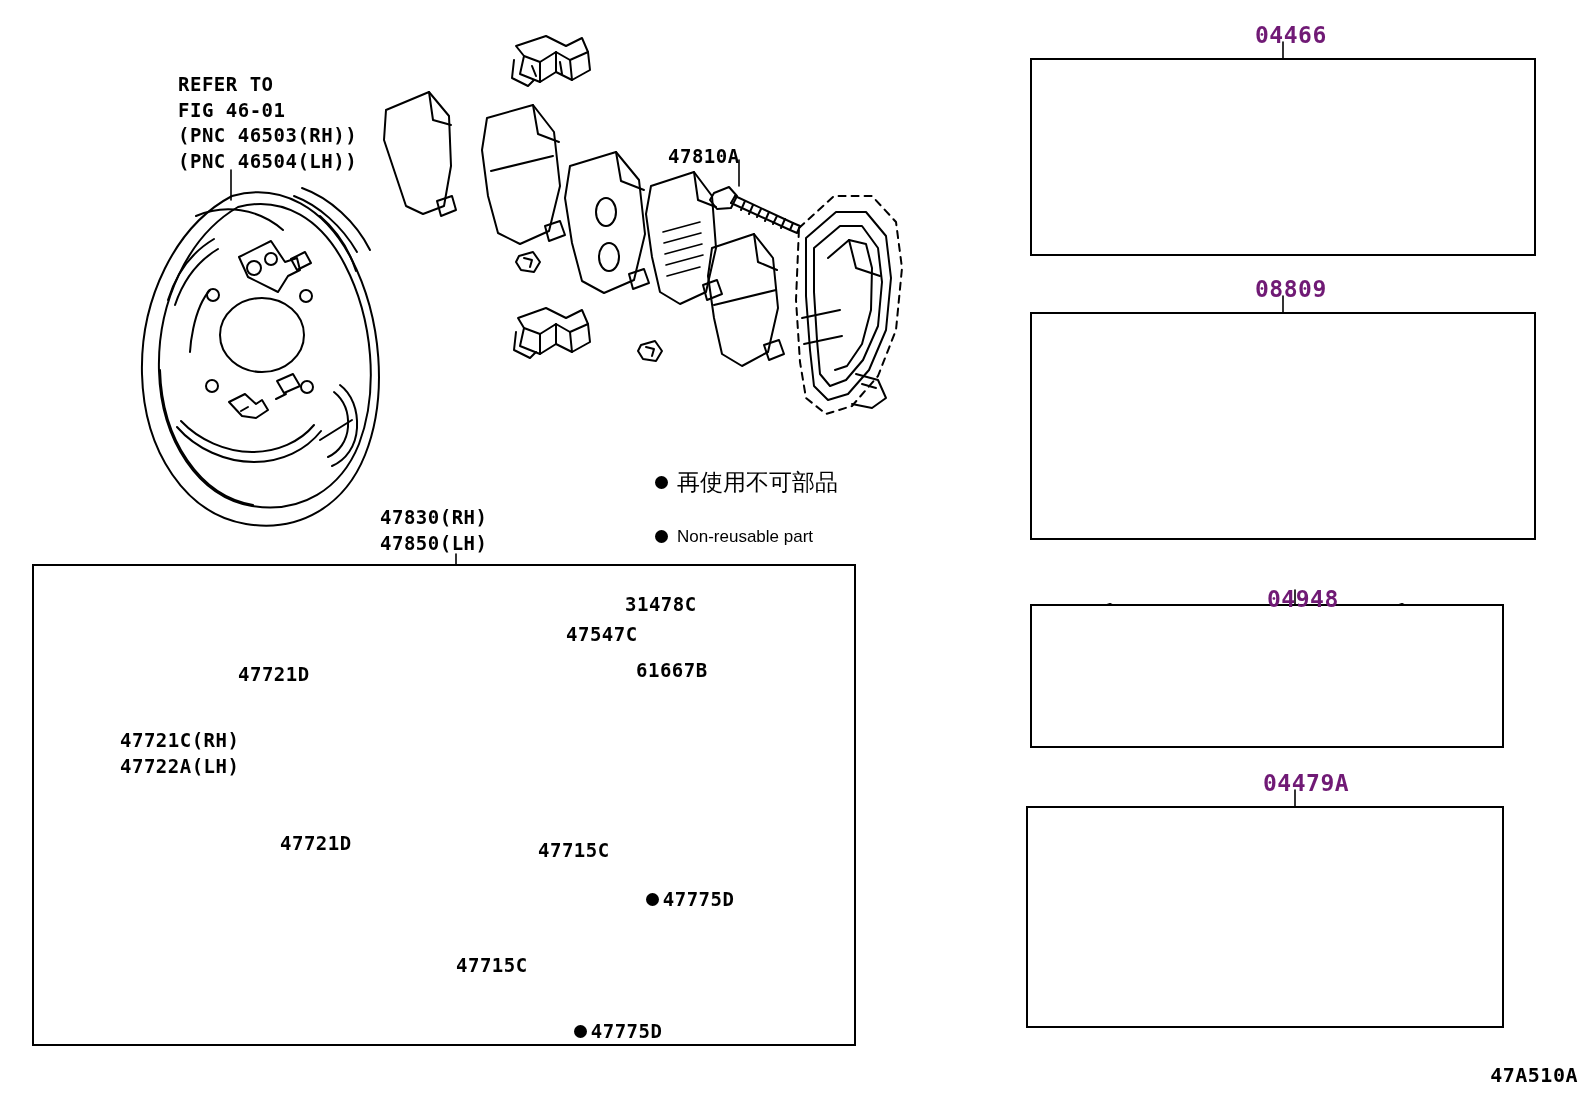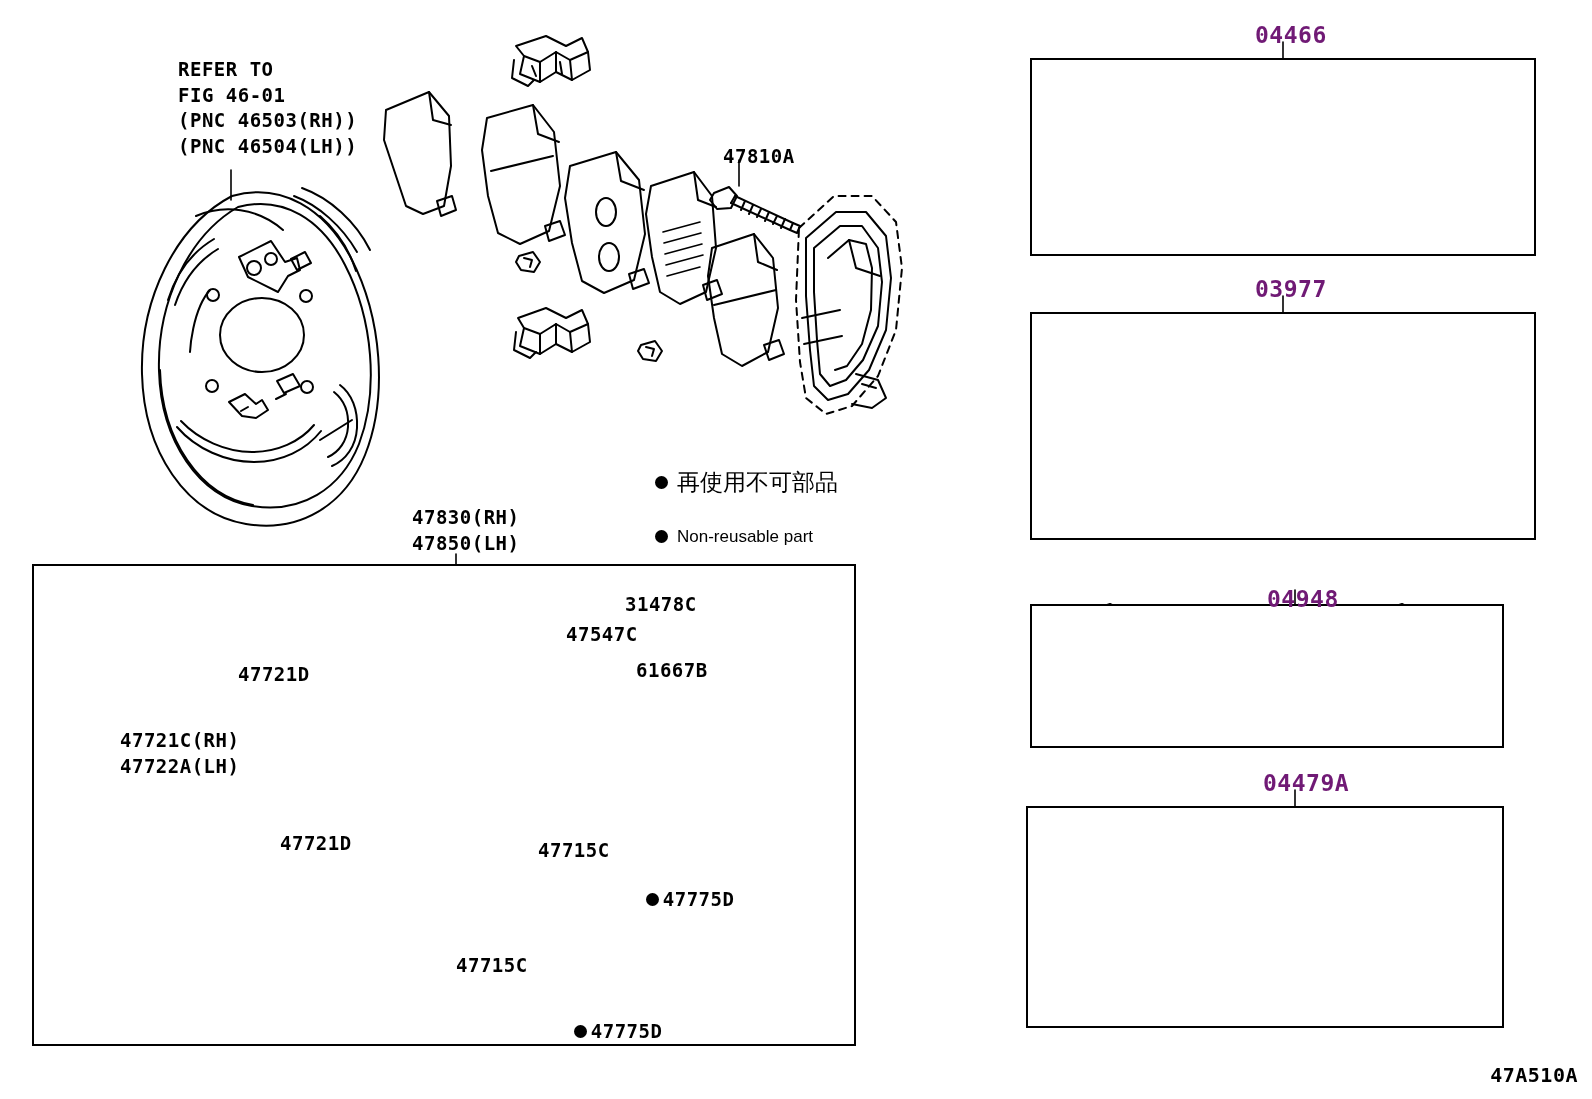--- a/index.html
+++ b/index.html
@@ -429,49 +429,49 @@
       </g>
     </g>
   </svg>
 
   <div class="panel" style="left:32px; top:564px; width:824px; height:482px;"></div>
   <div class="panel" style="left:1030px; top:58px; width:506px; height:198px;"></div>
   <div class="panel" style="left:1030px; top:312px; width:506px; height:228px;"></div>
   <div class="panel" style="left:1030px; top:604px; width:474px; height:144px;"></div>
   <div class="panel" style="left:1026px; top:806px; width:478px; height:222px;"></div>
 
-  <div class="lbl" style="left:178px; top:57px;">REFER TO
+  <div class="lbl" style="left:178px; top:72px;">REFER TO
 FIG 46-01
 (PNC 46503(RH))
 (PNC 46504(LH))</div>
 
-  <div class="lbl" style="left:723px; top:144px;">47810A</div>
-
-  <div class="lbl" style="left:412px; top:505px; text-align:left;">47830(RH)
+  <div class="lbl" style="left:668px; top:144px;">47810A</div>
+
+  <div class="lbl" style="left:380px; top:505px; text-align:left;">47830(RH)
 47850(LH)</div>
 
   <div class="lbl" style="left:589px; top:592px;margin-left:36px;">31478C</div>
   <div class="lbl" style="left:566px; top:622px;">47547C</div>
   <div class="lbl" style="left:636px; top:658px;">61667B</div>
   <div class="lbl" style="left:238px; top:662px;">47721D</div>
   <div class="lbl" style="left:280px; top:831px;">47721D</div>
   <div class="lbl" style="left:120px; top:728px;">47721C(RH)
 47722A(LH)</div>
   <div class="lbl" style="left:538px; top:838px;">47715C</div>
   <div class="lbl" style="left:456px; top:953px;">47715C</div>
 
   <div class="lbl bullet-lbl" style="left:598px; top:861px;">
     <span class="dot"></span><span>47775D</span>
   </div>
   <div class="lbl bullet-lbl" style="left:526px; top:993px;">
     <span class="dot"></span><span>47775D</span>
   </div>
 
   <div class="boxlbl" style="left:1255px; top:22px;">04466</div>
-  <div class="boxlbl" style="left:1255px; top:276px;">03977</div>
+  <div class="boxlbl" style="left:1255px; top:276px;">08809</div>
   <div class="boxlbl" style="left:1267px; top:586px;">04948</div>
   <div class="boxlbl" style="left:1263px; top:770px;text-align:center;">04479A</div>
 
   <div class="legend" style="left:655px; top:467px;">
     <span class="dot"></span><span class="txt jp">再使用不可部品</span>
   </div>
   <div class="legend" style="left:655px; top:526px;">
     <span class="dot"></span><span class="txt">Non-reusable part</span>
   </div>
 

